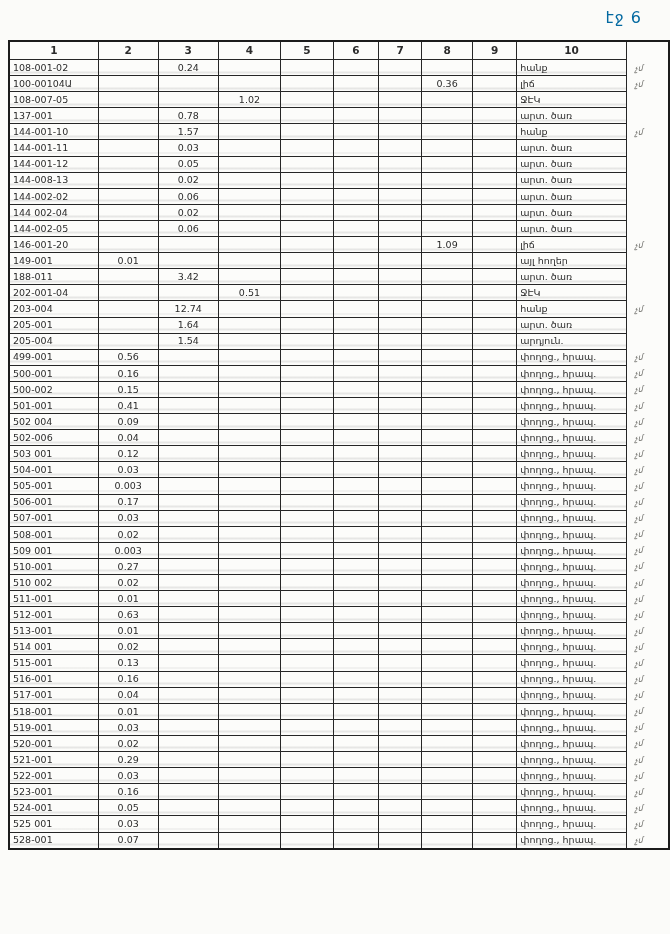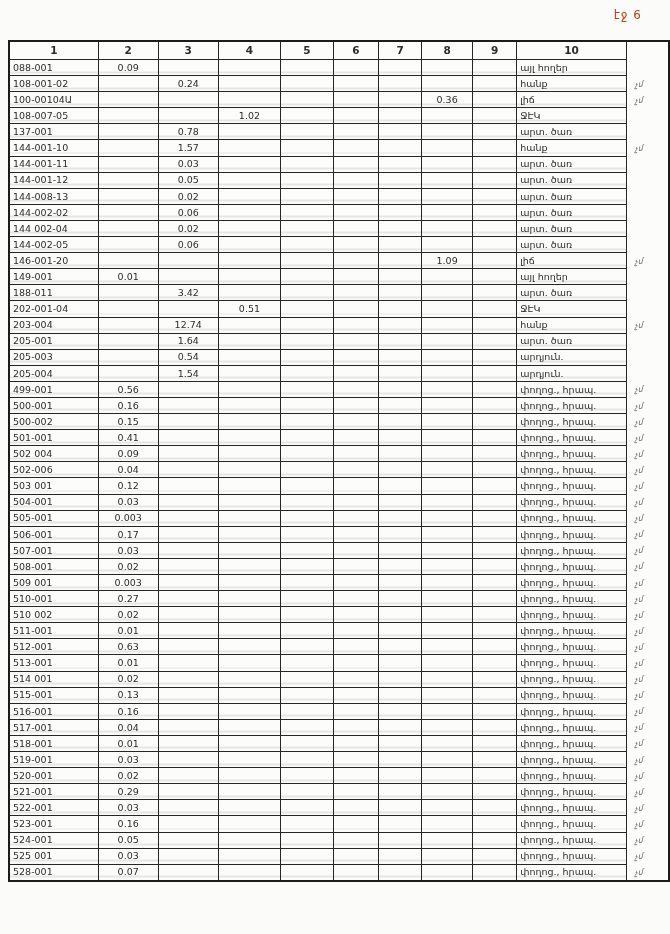--- a/index.html
+++ b/index.html
@@ -6,21 +6,21 @@
   body{
     width:670px;height:934px;
     background:#fbfbf9;
     font-family:"DejaVu Sans", sans-serif;
     color:#2b2b2b;
     position:relative;
     overflow:hidden;
   }
   .page-label{
     position:absolute;top:8px;right:28px;
-    font-size:12px;color:#c2410c;letter-spacing:1px;
+    font-size:16px;color:#0369a1;letter-spacing:1px;
   }
   .scan-table{
     position:absolute;left:8px;top:40px;
     border-collapse:collapse;table-layout:fixed;
     background:#fcfcfa;
   }
   .scan-table th,.scan-table td{
     border:1px solid #262626;
     padding:0 3px;height:15.1px;
     font-size:9.5px;line-height:1;
@@ -70,33 +70,20 @@
       <th class="h6">6</th>
       <th class="h7">7</th>
       <th class="h8">8</th>
       <th class="h9">9</th>
       <th class="h10">10</th>
       <th class="mark"></th>
     </tr>
   </thead>
   <tbody>
       <tr>
-        <td class="c1">088-001</td>
-        <td class="c2">0.09</td>
-        <td class="c3"></td>
-        <td class="c4"></td>
-        <td class="c5"></td>
-        <td class="c6"></td>
-        <td class="c7"></td>
-        <td class="c8"></td>
-        <td class="c9"></td>
-        <td class="c10">այլ հողեր</td>
-        <td class="mark"></td>
-      </tr>
-      <tr>
         <td class="c1">108-001-02</td>
         <td class="c2"></td>
         <td class="c3">0.24</td>
         <td class="c4"></td>
         <td class="c5"></td>
         <td class="c6"></td>
         <td class="c7"></td>
         <td class="c8"></td>
         <td class="c9"></td>
         <td class="c10">հանք</td>
@@ -301,33 +288,20 @@
         <td class="c1">205-001</td>
         <td class="c2"></td>
         <td class="c3">1.64</td>
         <td class="c4"></td>
         <td class="c5"></td>
         <td class="c6"></td>
         <td class="c7"></td>
         <td class="c8"></td>
         <td class="c9"></td>
         <td class="c10">արտ. ծառ</td>
-        <td class="mark"></td>
-      </tr>
-      <tr>
-        <td class="c1">205-003</td>
-        <td class="c2"></td>
-        <td class="c3">0.54</td>
-        <td class="c4"></td>
-        <td class="c5"></td>
-        <td class="c6"></td>
-        <td class="c7"></td>
-        <td class="c8"></td>
-        <td class="c9"></td>
-        <td class="c10">արդյուն.</td>
         <td class="mark"></td>
       </tr>
       <tr>
         <td class="c1">205-004</td>
         <td class="c2"></td>
         <td class="c3">1.54</td>
         <td class="c4"></td>
         <td class="c5"></td>
         <td class="c6"></td>
         <td class="c7"></td>

